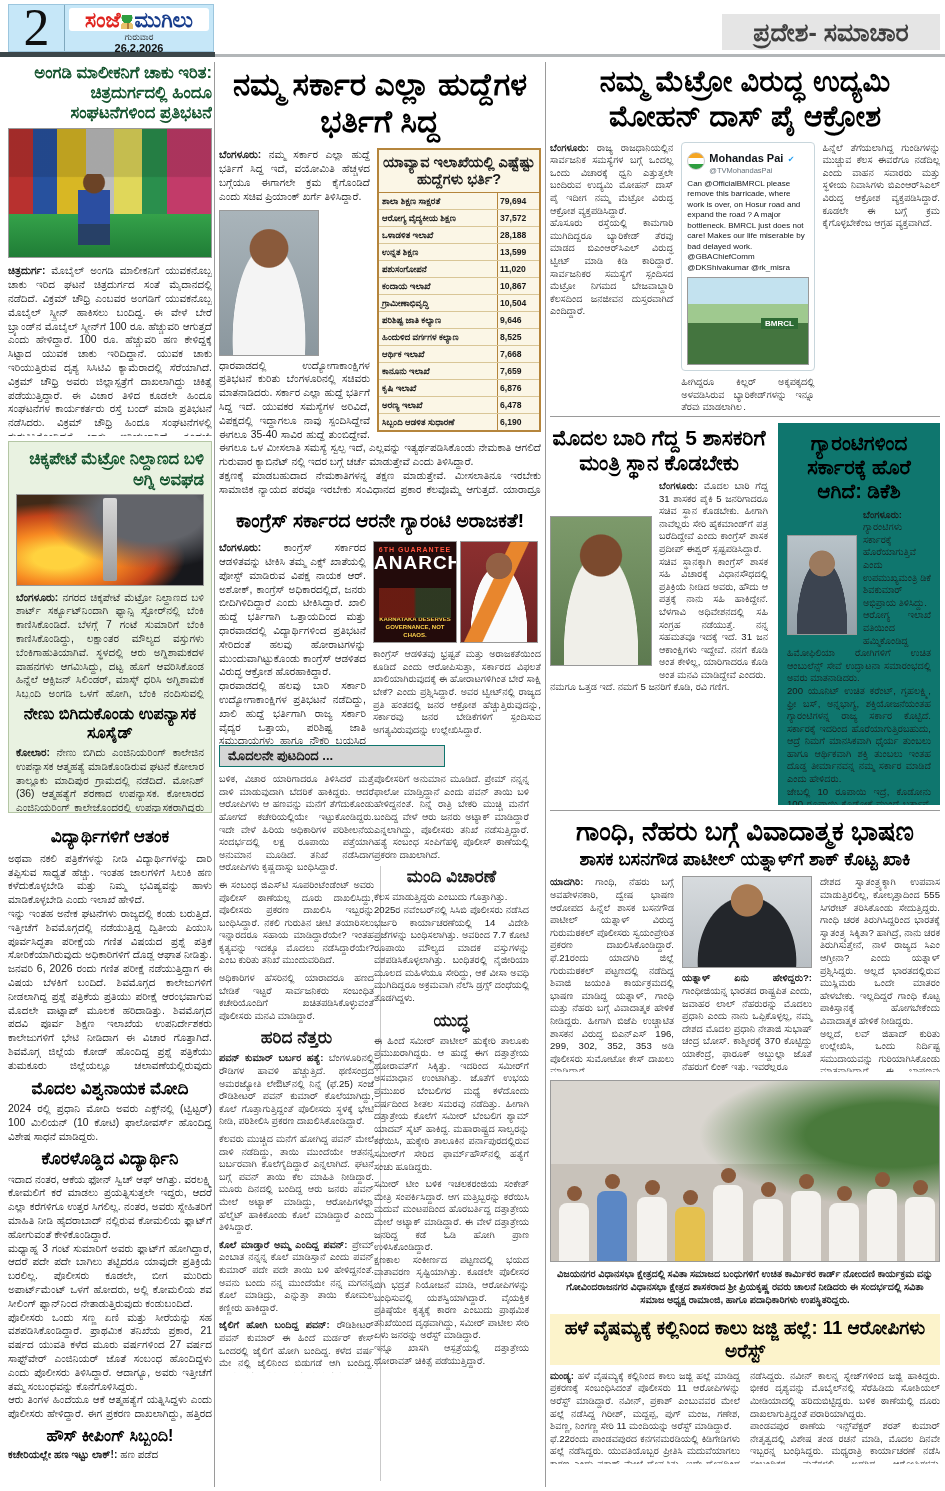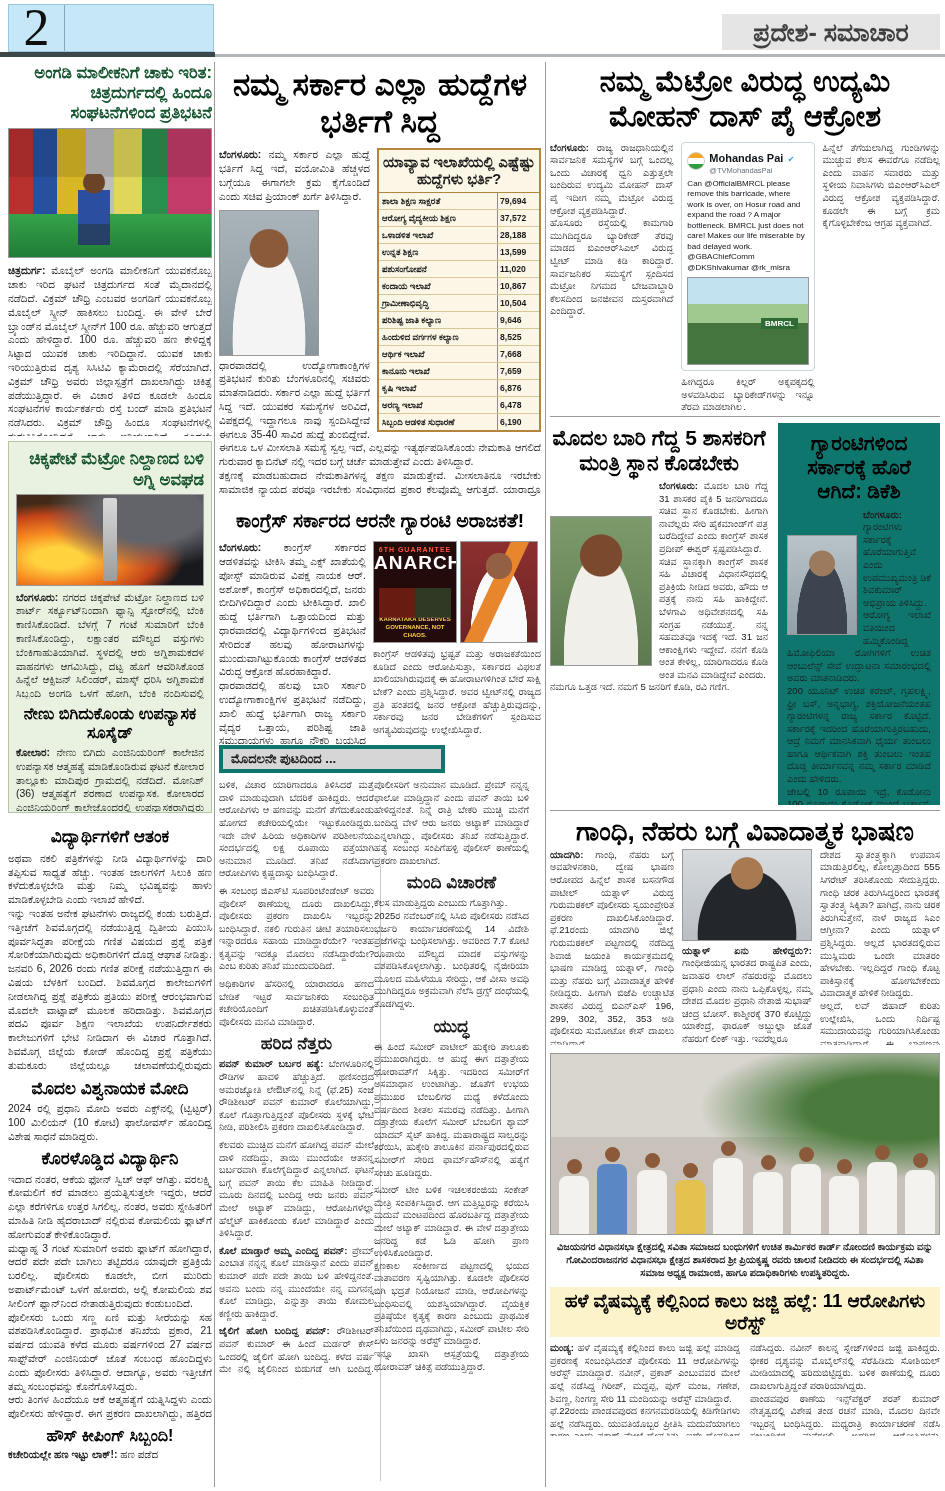--- a/index.html
+++ b/index.html
@@ -99,31 +99,38 @@
   .tw-avatar{width:18px;height:18px;border-radius:50%;background:linear-gradient(180deg,#f5a623 33%,#fff 33% 66%,#2e9e3f 66%);border:1px solid #ccc;}
   .tw-name{font-size:11px;font-weight:bold;color:#0f1419;}
   .tw-badge{color:#1d9bf0;font-size:8px;}
   .tw-handle{font-size:7.5px;color:#64707a;}
   #tweet-text{font-size:8px;line-height:10.5px;color:#0f1419;margin:4px 0;}
   
   .body{font-size:10.4px;line-height:13.8px;white-space:pre-line;}
   .small-body{font-size:9.6px;line-height:12.6px;white-space:pre-line;}
   .green-box{background:#e9f2e1;border:1px solid #b4c6a4;padding:6px 7px;}
   .blue-box{background:#0f766e;padding:8px 9px;}
-  #continued-bar{background:#d6d6d6;border:4px solid #0f766e;font-weight:bold;font-size:13px;line-height:20px;padding-left:8px;width:226px;}
+  #continued-bar{background:#d6d6d6;border:1px solid #0f766e;font-weight:bold;font-size:13px;line-height:20px;padding-left:8px;width:226px;}
   .caption{font-size:9.6px;font-weight:bold;text-align:center;line-height:13px;}
   .yellow-bar{background:#fcf3cb;}
 </style>
 </head>
 <body>
 
 <div id="page">
 
   <div id="masthead" class="abs">
     <div id="page-number">2</div>
+    <div id="mast-right">
+      <div id="paper-title">
+        <span id="title-red">ಸಂಜೆ</span><span class="palm-icon"></span><span id="title-blue">ಮುಗಿಲು</span>
+      </div>
+      <div id="mast-day">ಗುರುವಾರ</div>
+      <div id="mast-date">26.2.2026</div>
+    </div>
   </div>
   <div id="head-rule-dark" class="abs"></div>
   <div id="head-rule-light" class="abs"></div>
   <div id="section-label" class="abs">ಪ್ರದೇಶ- ಸಮಾಚಾರ</div>
 
   <div class="abs vrule" style="left:214px;top:62px;height:1425px;"></div>
   <div class="abs vrule" style="left:545px;top:62px;height:1425px;"></div>
   <div class="abs vrule" style="left:380px;top:866px;height:615px;background:#c9c9c9;"></div>
 
   <div class="abs" style="left:8px;top:62px;width:204px;height:1425px;overflow:hidden;">
@@ -337,20 +344,21 @@
 ಆರೋಗ್ಯ ಇಲಾಖೆ ವತಿಯಿಂದ ಹಮ್ಮಿಕೊಂಡಿದ್ದ ಹಿಮೋಫಿಲಿಯಾ ರೋಗಿಗಳಿಗೆ ಉಚಿತ ಆಂಬುಲೆನ್ಸ್ ಸೇವೆ ಉದ್ಘಾಟನಾ ಸಮಾರಂಭದಲ್ಲಿ ಅವರು ಮಾತನಾಡಿದರು.
 200 ಯೂನಿಟ್ ಉಚಿತ ಕರೆಂಟ್, ಗೃಹಲಕ್ಷ್ಮಿ, ಫ್ರೀ ಬಸ್, ಅನ್ನಭಾಗ್ಯ, ಶಕ್ತಿಯೋಜನೆಯಂತಹ ಗ್ಯಾರಂಟಿಗಳನ್ನ ರಾಜ್ಯ ಸರ್ಕಾರ ಕೊಟ್ಟಿದೆ. ಸರ್ಕಾರಕ್ಕೆ ಇದರಿಂದ ಹೊರೆಯಾಗುತ್ತಿರಬಹುದು, ಆದ್ರೆ ನಿಮಗೆ ಮಾನಸಿಕವಾಗಿ ಧೈರ್ಯ ತುಂಬಲು ಹಾಗೂ ಆರ್ಥಿಕವಾಗಿ ಶಕ್ತಿ ತುಂಬಲು ಇಂತಹ ದೊಡ್ಡ ತೀರ್ಮಾನವನ್ನ ನಮ್ಮ ಸರ್ಕಾರ ಮಾಡಿದೆ ಎಂದು ಹೇಳಿದರು.
 ಜೇಬಲ್ಲಿ 10 ರೂಪಾಯಿ ಇದ್ರೆ, ಕೊಡೋನು 100 ರೂಪಾಯಿ ಕೊಡೋಕೆ ಮುಂದೆ ಬರ್ತಾನೆ. ಅದ್ದರಿಂದ ಸರ್ಕಾರಕ್ಕೆ ಹೊರೆಯಾದ್ರೂ, ಗ್ಯಾರಂಟಿಗಳನ್ನ ಜಾರಿಗೊಳಿಸಿದೆ ಎಂದರು.</span></p>
       </article>
     </div>
 
     <div class="hrule" style="margin:5px 0;"></div>
 
     <article>
       <h1 class="hl-center" style="font-size:26px;margin:2px 0 2px 0;">ಗಾಂಧಿ, ನೆಹರು ಬಗ್ಗೆ ವಿವಾದಾತ್ಮಕ ಭಾಷಣ</h1>
+      <h3 class="hl-center" style="font-size:18px;margin:0 0 6px 0;">ಶಾಸಕ ಬಸನಗೌಡ ಪಾಟೀಲ್ ಯತ್ನಾಳ್‌ಗೆ ಶಾಕ್ ಕೊಟ್ಟ ಖಾಕಿ</h3>
       <div style="display:flex;gap:8px;height:196px;overflow:hidden;">
         <p class="para small-body" style="width:124px;"><span class="lead-in">ಯಾದಗಿರಿ:</span> <span>ಗಾಂಧಿ, ನೆಹರು ಬಗ್ಗೆ ಅವಹೇಳನಕಾರಿ, ದ್ವೇಷ ಭಾಷಣ ಆರೋಪದ ಹಿನ್ನೆಲೆ ಶಾಸಕ ಬಸನಗೌಡ ಪಾಟೀಲ್ ಯತ್ನಾಳ್ ವಿರುದ್ಧ ಗುರುಮಠಕಲ್ ಪೊಲೀಸರು ಸ್ವಯಂಪ್ರೇರಿತ ಪ್ರಕರಣ ದಾಖಲಿಸಿಕೊಂಡಿದ್ದಾರೆ. ಫೆ.21ರಂದು ಯಾದಗಿರಿ ಜಿಲ್ಲೆ ಗುರುಮಠಕಲ್ ಪಟ್ಟಣದಲ್ಲಿ ನಡೆದಿದ್ದ ಶಿವಾಜಿ ಜಯಂತಿ ಕಾರ್ಯಕ್ರಮದಲ್ಲಿ ಭಾಷಣ ಮಾಡಿದ್ದ ಯತ್ನಾಳ್, ಗಾಂಧಿ ಮತ್ತು ನೆಹರು ಬಗ್ಗೆ ವಿವಾದಾತ್ಮಕ ಹೇಳಿಕೆ ನೀಡಿದ್ದರು. ಹೀಗಾಗಿ ಬಿಜೆಪಿ ಉಚ್ಚಾಟಿತ ಶಾಸಕನ ವಿರುದ್ಧ ಬಿಎನ್‌ಎಸ್ 196, 299, 302, 352, 353 ಅಡಿ ಪೊಲೀಸರು ಸುಮೋಟೋ ಕೇಸ್ ದಾಖಲು ಮಾಡಿದ್ದಾರೆ.</span></p>
         <div style="width:130px;">
           <div class="photo portrait yatnal" style="width:100%;height:92px;margin-bottom:4px;"></div>
           <p class="para small-body"><span class="lead-in">ಯತ್ನಾಳ್ ಏನು ಹೇಳಿದ್ದರು?:</span> <span>ಗಾಂಧೀಜಿಯನ್ನ ಭಾರತದ ರಾಷ್ಟ್ರಪಿತ ಎಂದು, ಜವಾಹರ ಲಾಲ್ ನೆಹರುರನ್ನು ಮೊದಲು ಪ್ರಧಾನಿ ಎಂದು ನಾನು ಒಪ್ಪಿಕೊಳ್ಳಲ್ಲ, ನಮ್ಮ ದೇಶದ ಮೊದಲ ಪ್ರಧಾನಿ ನೇತಾಜಿ ಸುಭಾಷ್ ಚಂದ್ರ ಬೋಸ್. ಕಾಶ್ಮೀರಕ್ಕೆ 370 ಕೊಟ್ಟಿದ್ದು ಯಾಕೆಂದ್ರೆ, ಫಾರೂಕ್ ಅಬ್ದುಲ್ಲಾ ಜೊತೆ ನೆಹರುಗೆ ಲಿಂಕ್ ಇತ್ತು. ಇವರೆಲ್ಲರೂ</span></p>
         </div>
         <p class="para small-body" style="width:120px;">ದೇಶದ ಸ್ವಾತಂತ್ರ್ಯಕ್ಕಾಗಿ ಉಪವಾಸ ಮಾಡುತ್ತಿರಲಿಲ್ಲ, ಕೋಲ್ಕತ್ತಾದಿಂದ 555 ಸಿಗರೇಟ್ ತರಿಸಿಕೊಂಡು ಸೇದುತ್ತಿದ್ದರು. ಗಾಂಧಿ ಚರಕ ತಿರುಗಿಸಿದ್ದರಿಂದ ಭಾರತಕ್ಕೆ ಸ್ವಾತಂತ್ರ್ಯ ಸಿಕ್ಕಿತಾ? ಹಾಗಿದ್ರೆ, ನಾನು ಚರಕ ತಿರುಗಿಸುತ್ತೇನೆ, ನಾಳೆ ರಾಜ್ಯದ ಸಿಎಂ ಆಗ್ತೀನಾ? ಎಂದು ಯತ್ನಾಳ್ ಪ್ರಶ್ನಿಸಿದ್ದರು. ಅಲ್ಲದೆ ಭಾರತದಲ್ಲಿರುವ ಮುಸ್ಲಿಮರು ಒಂದೇ ಮಾತರಂ ಹೇಳಬೇಕು. ಇಲ್ಲದಿದ್ದರೆ ಗಾಂಧಿ ಕೊಟ್ಟ ಪಾಕಿಸ್ತಾನಕ್ಕೆ ಹೋಗಬೇಕೆಂದು ವಿವಾದಾತ್ಮಕ ಹೇಳಿಕೆ ನೀಡಿದ್ದರು.
 ಅಲ್ಲದೆ, ಲವ್ ಜಿಹಾದ್ ಕುರಿತು ಉಲ್ಲೇಖಿಸಿ, ಒಂದು ನಿರ್ದಿಷ್ಟ ಸಮುದಾಯವನ್ನು ಗುರಿಯಾಗಿಸಿಕೊಂಡು ಮಾತನಾಡಿದ್ದಾರೆ. ಈ ಭಾಷಣವು ಮಾಧ್ಯಮ ಹಾಗೂ ಸಾಮಾಜಿಕ ಜಾಲತಾಣಗಳಲ್ಲಿ ವ್ಯಾಪಕ ಚರ್ಚೆಗೆ ಕಾರಣವಾಗಿದ್ದು, ಸಮುದಾಯಗಳ ನಡುವೆ ಅಶಾಂತಿ ಉಂಟುಮಾಡುವ ಉದ್ದೇಶದಿಂದ ಮಾತನಾಡಲಾಗಿದೆ ಎಂಬ ಆರೋಪಗಳು ಕೇಳಿಬಂದಿವೆ. ಹೀಗಾಗಿ ಪೊಲೀಸರು ಯತ್ನಾಳ್ ವಿರುದ್ಧ ಪ್ರಕರಣ ದಾಖಲಿಸಿದ್ದಾರೆ ಎನ್ನಲಾಗಿದೆ.</p>
       </div>
     </article>

